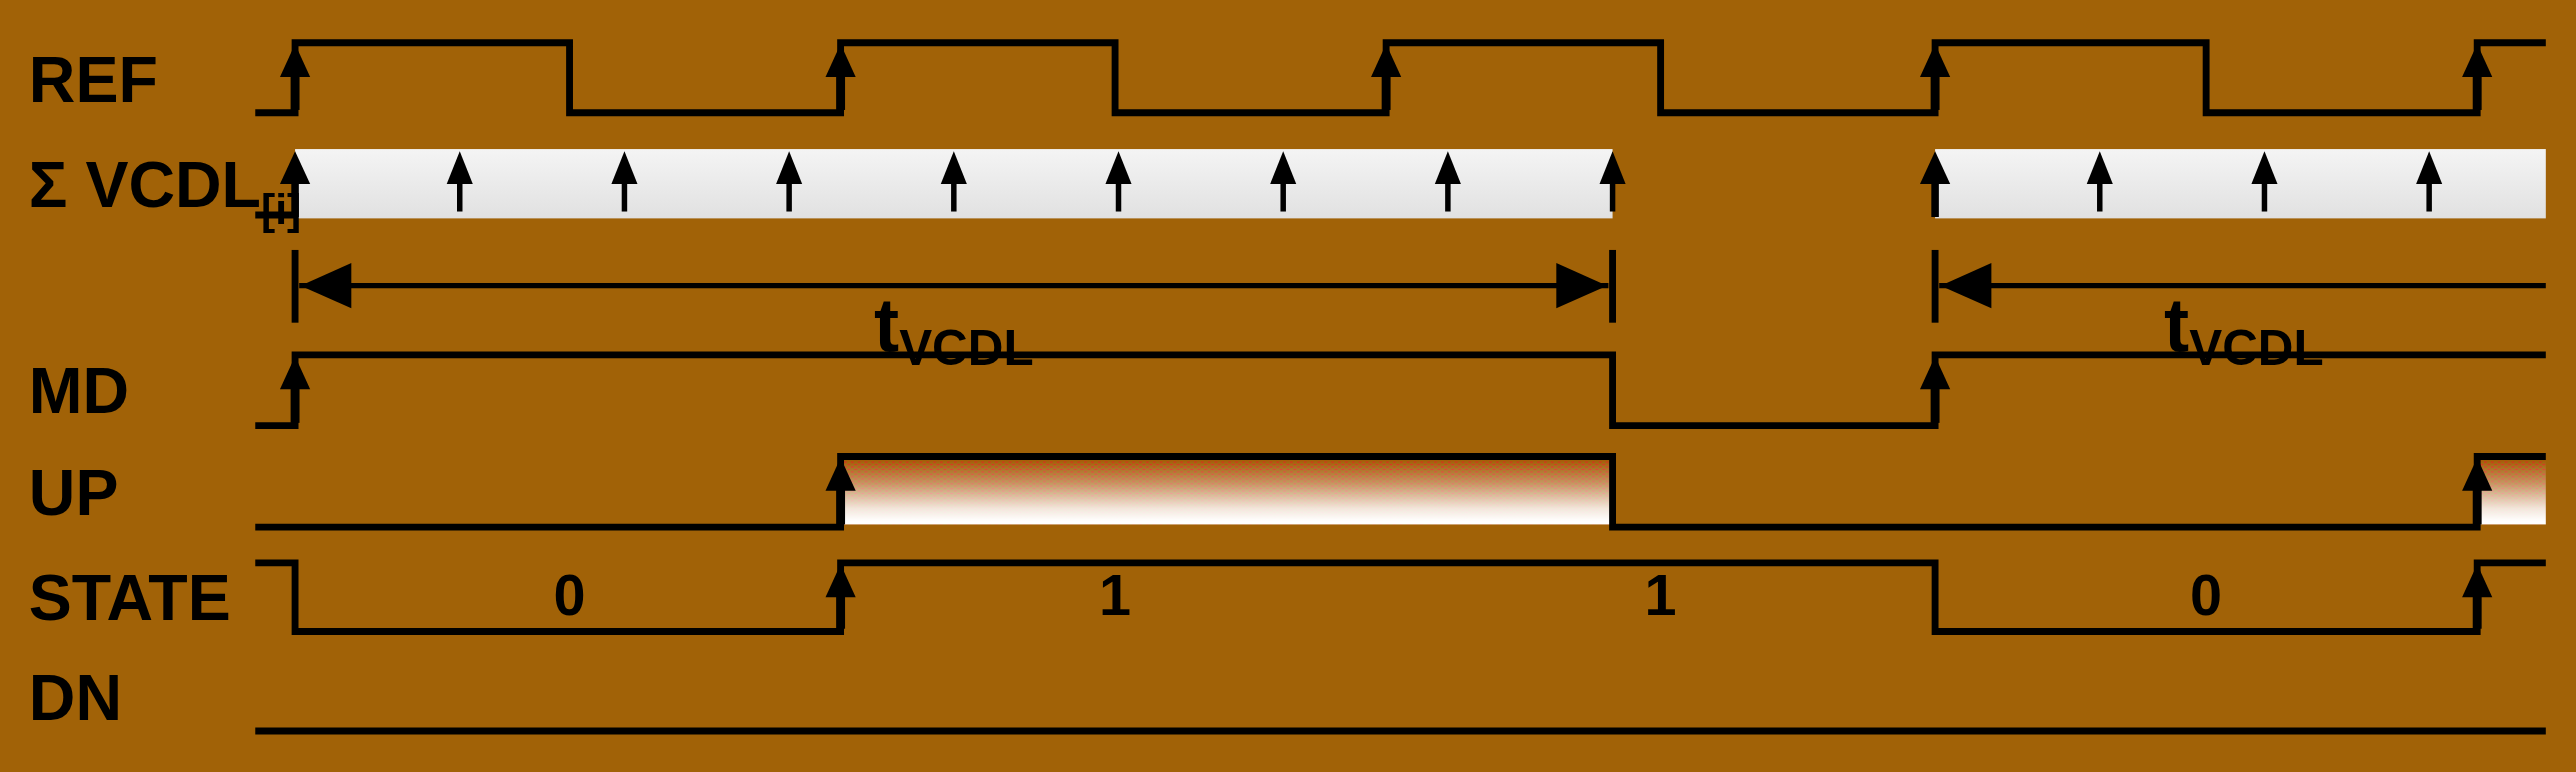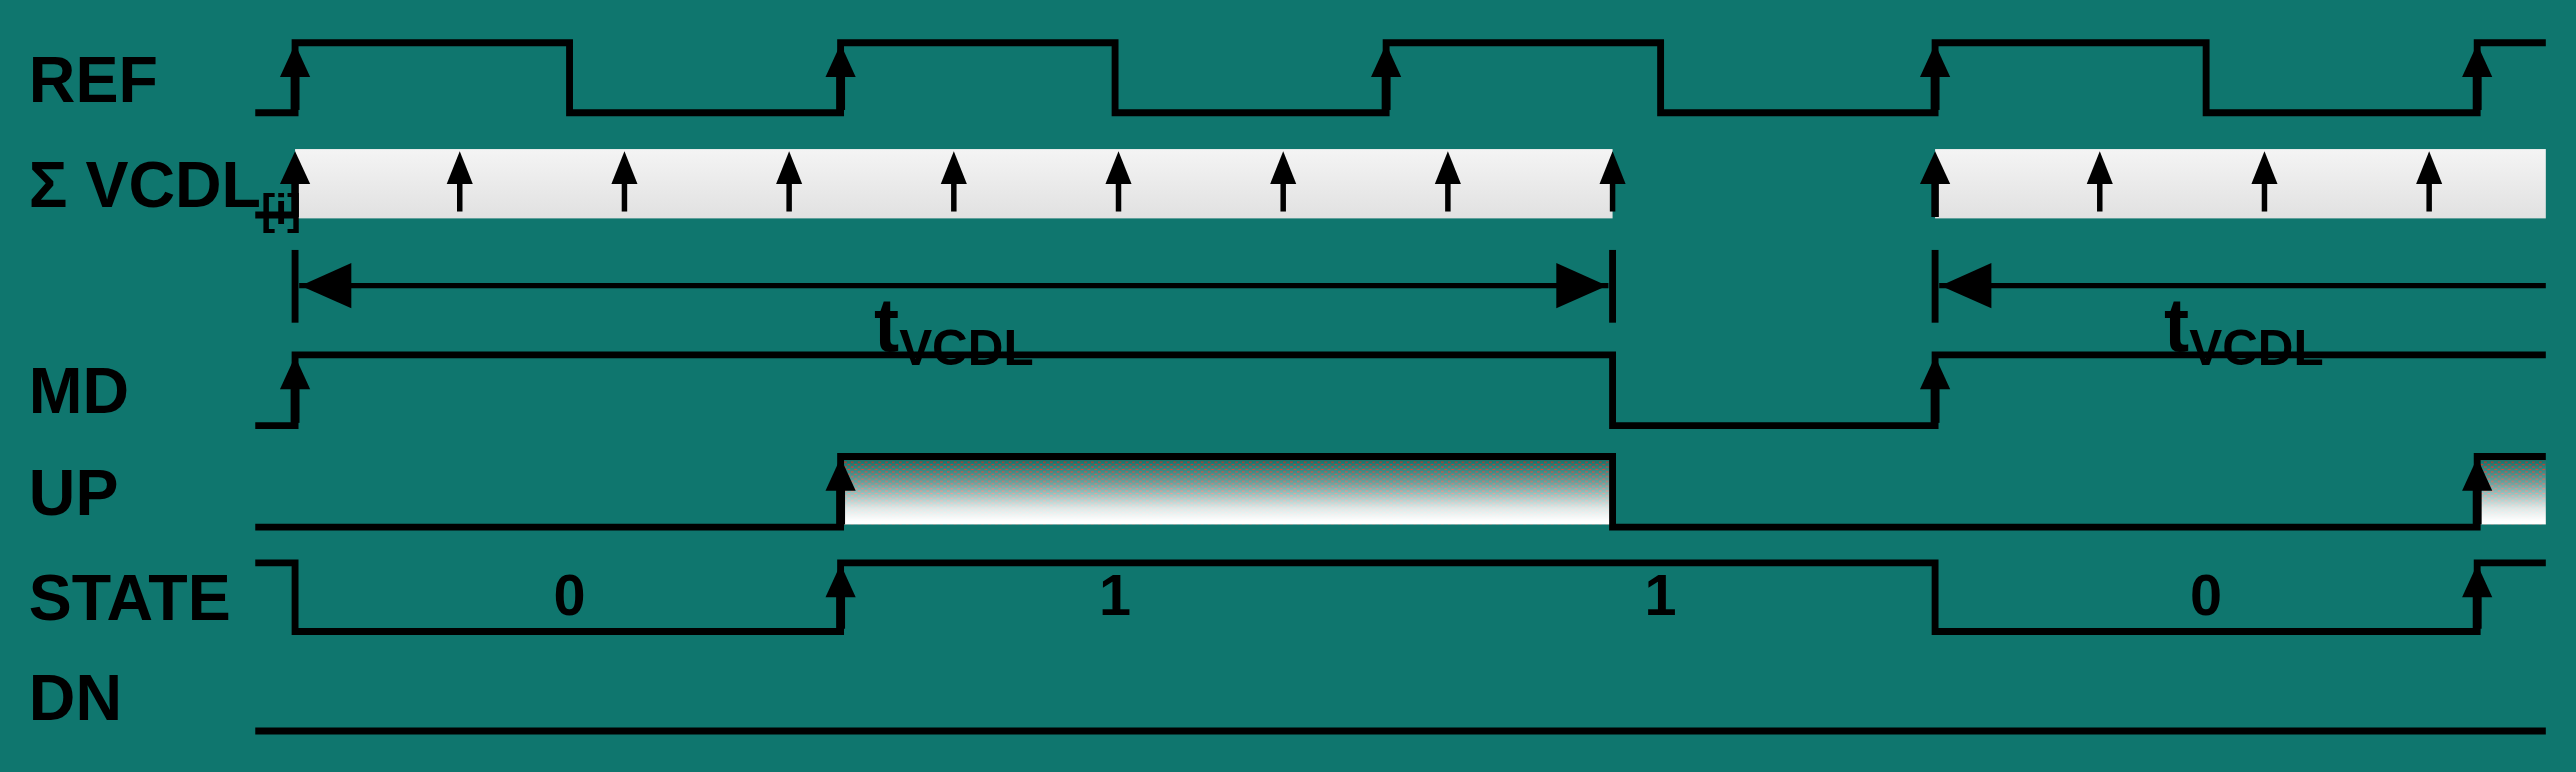--- a/index.html
+++ b/index.html
@@ -1,16 +1,16 @@
 <!DOCTYPE html>
 <html style="font-size:11px"><head>
 <meta charset="utf-8">
 <style>
   html,body{margin:0;padding:0;background:#ffffff;}
-  .stage{position:relative;width:2576px;height:773px;background:#0f766e;overflow:hidden;}
+  .stage{position:relative;width:2576px;height:773px;background:#a16207;overflow:hidden;}
   svg{display:block;}
   text{font-family:"Liberation Sans","DejaVu Sans",sans-serif;font-weight:bold;fill:#000;}
   .sig-label{font-size:94px;}
   .sig-sub{font-size:62px;}
   .dim-label{font-size:110px;}
   .dim-sub{font-size:72px;}
   .state-val{font-size:84px;text-anchor:middle;}
 </style>
 </head>
 <body>

